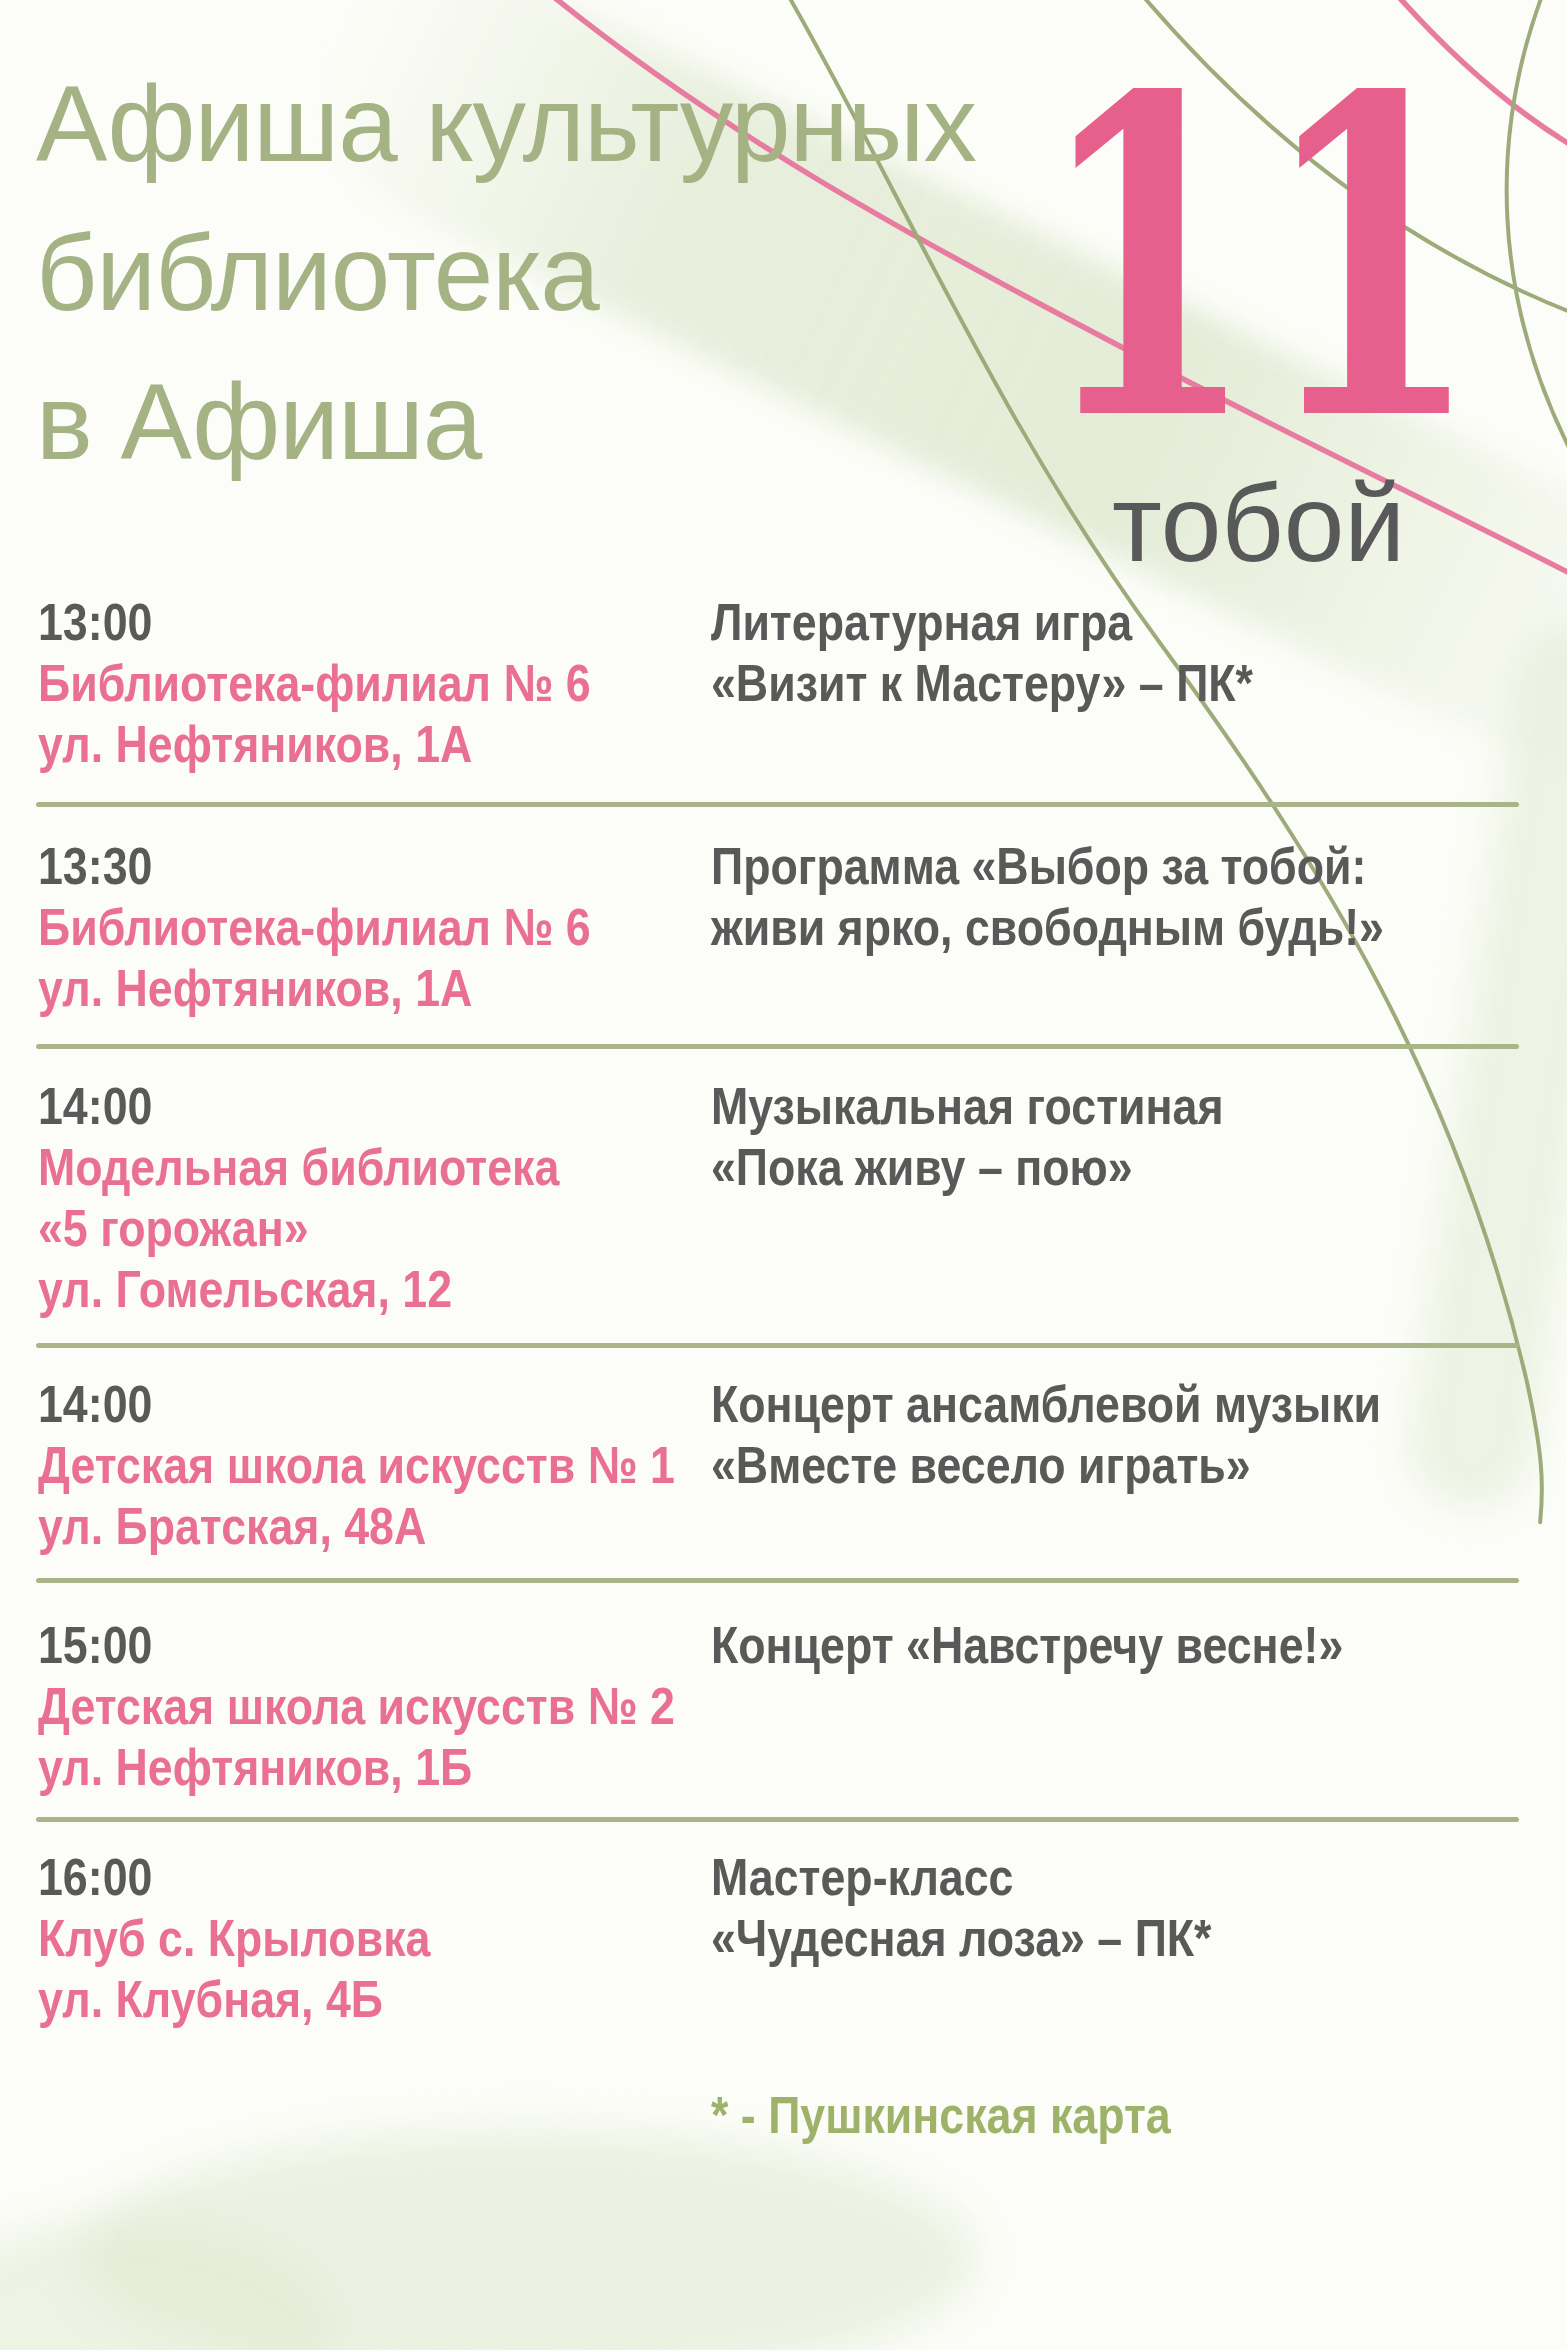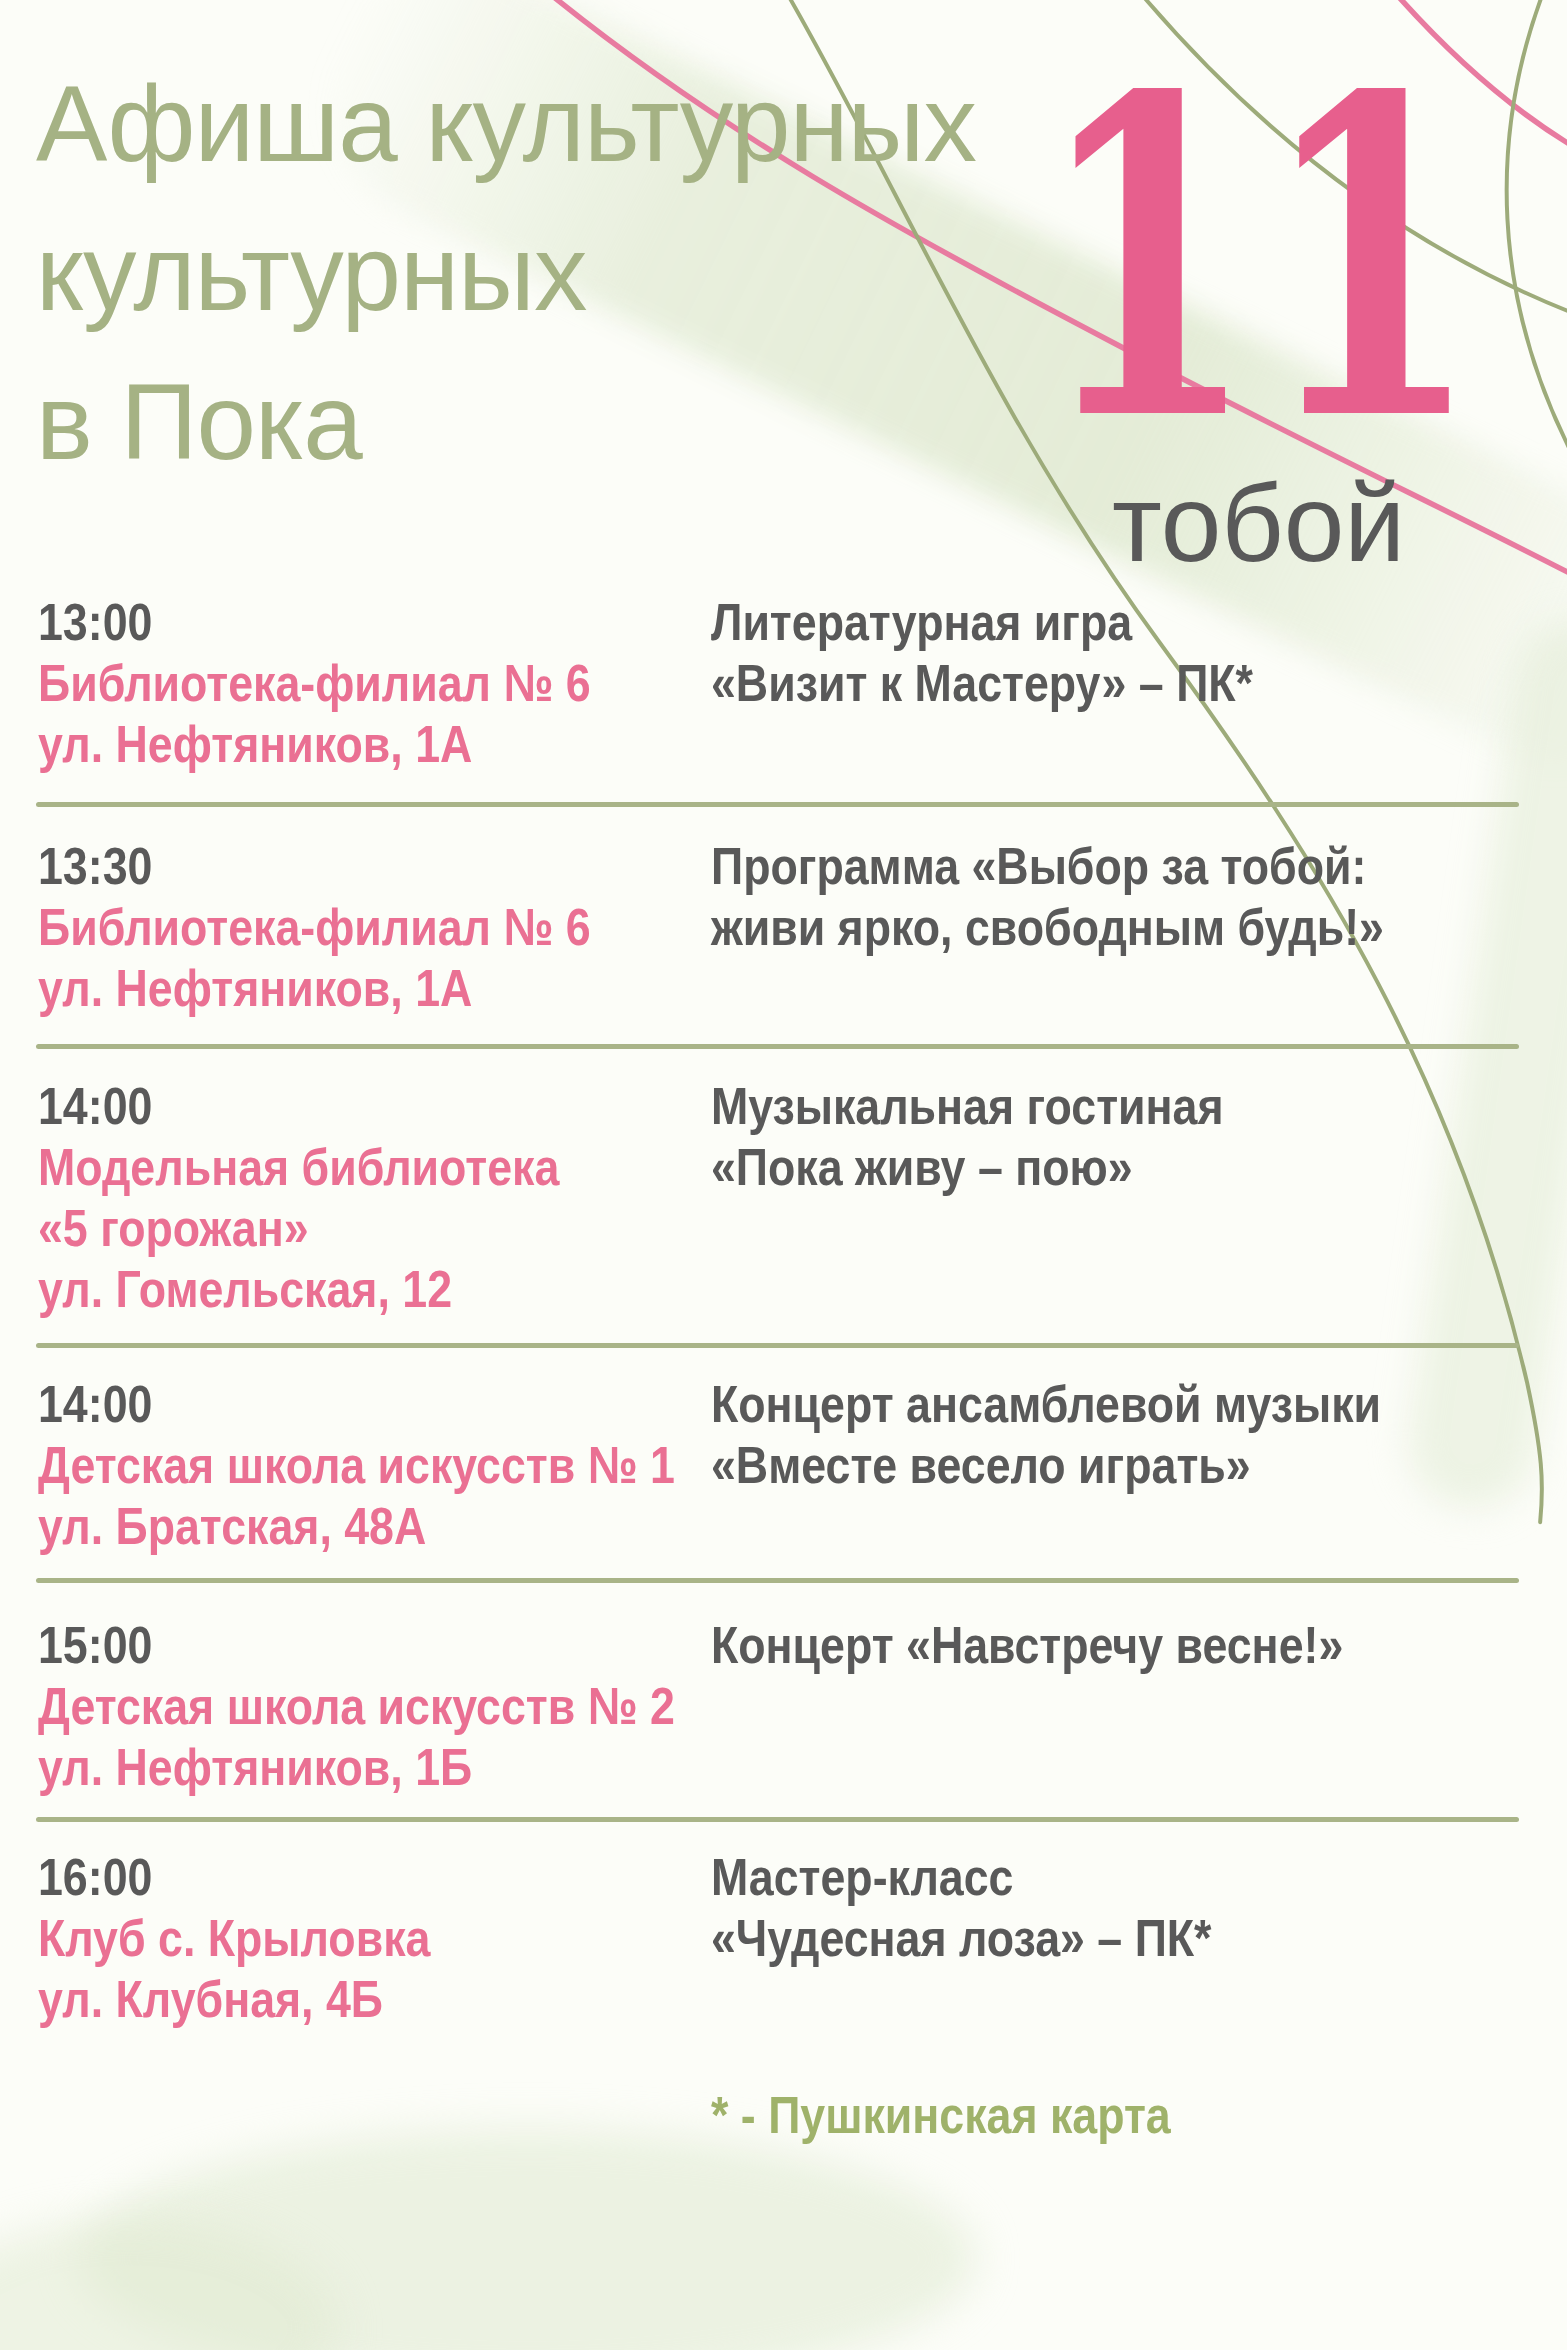--- a/index.html
+++ b/index.html
@@ -65,22 +65,22 @@
   <path d="M 1398,-12 C 1470,70 1540,125 1600,158" fill="none" stroke="#e87ba0" stroke-width="5.5" stroke-linecap="round"></path>
   <path d="M 788,-12 C 905,190 1000,420 1165,645 C 1330,870 1465,1090 1535,1390 C 1550,1460 1552,1490 1548,1530" fill="none" stroke="#9dab7a" stroke-width="4" stroke-linecap="round"></path>
   <path d="M 1142,-12 C 1270,140 1420,255 1600,322" fill="none" stroke="#9dab7a" stroke-width="4" stroke-linecap="round"></path>
   <path d="M 1552,-10 C 1495,140 1502,300 1578,452" fill="none" stroke="#9dab7a" stroke-width="4" stroke-linecap="round"></path>
 </svg>
 
 <div class="layer-text">
 
   <div class="title">
     <div>Афиша культурных</div>
-    <div>культурных</div>
-    <div>в Пока</div>
+    <div>библиотека</div>
+    <div>в Афиша</div>
   </div>
 
   <div class="day">11</div>
   <div class="month">тобой</div>
 
   <div class="row" style="top:592px">
     <div class="cell left">
       <div class="time">13:00</div>
       <div class="venue">Библиотека-филиал № 6</div>
       <div class="venue">ул. Нефтяников, 1А</div>

